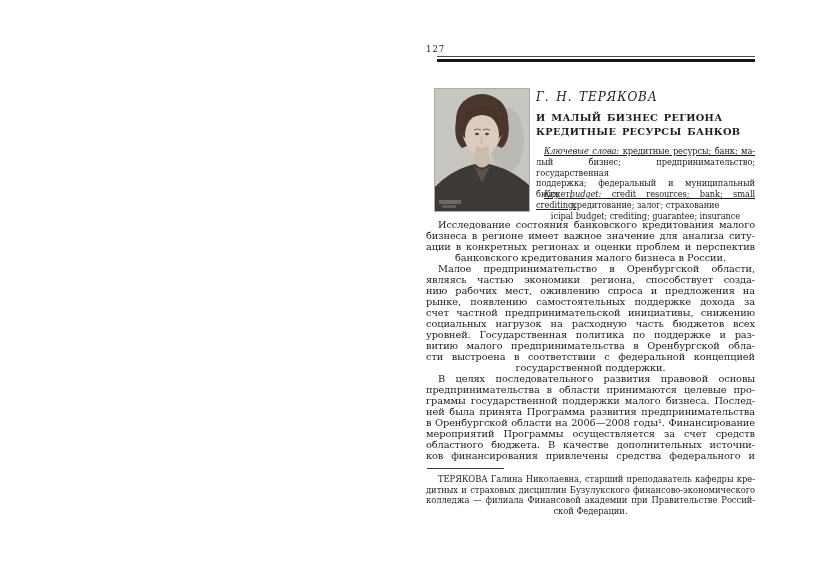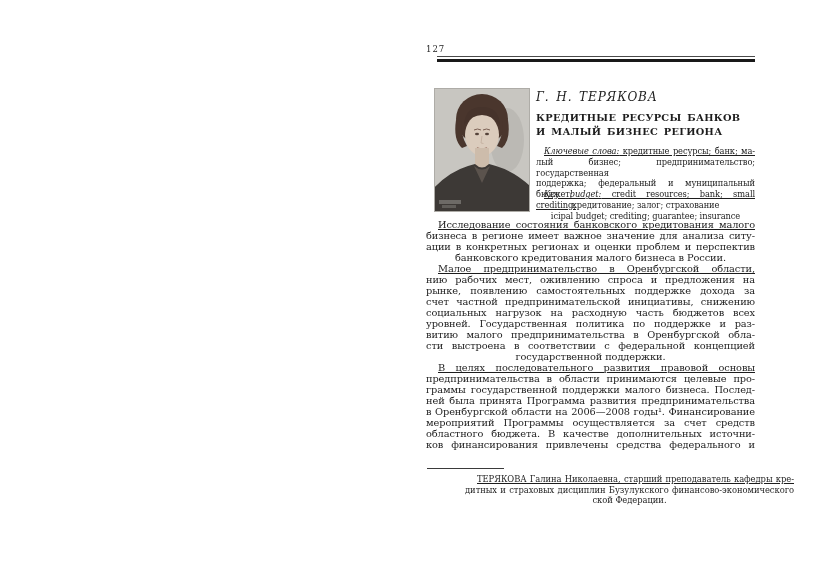--- a/index.html
+++ b/index.html
@@ -22,29 +22,29 @@
   .title  { position:absolute; top:21px; left:0; font-weight:bold; font-size:9.8px;
             letter-spacing:0.3px; word-spacing:2px; line-height:13.5px; white-space:nowrap; }
 
   .kws { position:absolute; left:0; width:219px; font-size:8.3px; line-height:10.8px; letter-spacing:-0.1px; }
   .kws-ru { top:56px; }
   .kws-en { top:99px; }
   .ital { font-style:italic; }
 
   .tline { text-align:center; }
   .tline.just { text-align:justify; text-align-last:justify; }
-  .tline.indent { text-indent:12px;text-decoration:underline; }
+  .tline.indent { text-indent:12px; }
   .kfirst { text-indent:8px;text-decoration:underline; }
 
   .body-text { position:absolute; left:0; top:175px; width:329px; font-size:9.8px;
                line-height:11px; letter-spacing:-0.1px; }
 
   .fn-rule { position:absolute; left:1px; top:424px; width:77px; height:1px; background:#3a3a3a; }
   .footnote { position:absolute; left:0; top:430px; width:329px; font-size:8.4px;
-              line-height:10.7px; letter-spacing:-0.05px;margin-left:39px; }
+              line-height:10.7px; letter-spacing:-0.05px; }
 </style>
 </head>
 <body>
 
 <div class="content">
 
   <div class="pageno">127</div>
   <div class="rule-thin"></div>
   <div class="rule-thick"></div>
 
@@ -66,22 +66,22 @@
     <path d="M-2,126 L-2,102 Q14,84 34,78 L41,76 Q48,83 55,76 L62,78 Q82,84 98,100 L98,126 Z" fill="#3d3936"></path>
     <path d="M40,78 L48,95 L56,78 Q48,85 40,78 Z" fill="#5b534d"></path>
     <rect x="5" y="112" width="22" height="4" fill="#96938e" opacity="0.55"></rect>
     <rect x="8" y="117" width="14" height="3" fill="#96938e" opacity="0.4"></rect>
     <rect x="0.5" y="0.5" width="95" height="123" fill="none" stroke="#aeaca7" stroke-width="1"></rect>
   </svg>
 
   <div class="right-col">
     <div class="author">Г. Н. ТЕРЯКОВА</div>
     <div class="title">
+      <div>И МАЛЫЙ БИЗНЕС РЕГИОНА</div>
       <div>КРЕДИТНЫЕ РЕСУРСЫ БАНКОВ</div>
-      <div>И МАЛЫЙ БИЗНЕС РЕГИОНА</div>
     </div>
 
     <div class="kws kws-ru">
       <div class="tline just kfirst"><span class="ital">Ключевые слова:</span><span> кредитные ресурсы; банк; ма-</span></div>
       <div class="tline just">лый бизнес; предпринимательство; государственная</div>
       <div class="tline just">поддержка; федеральный и муниципальный бюджет;</div>
       <div class="tline">кредитование; залог; страхование</div>
     </div>
 
     <div class="kws kws-en">
@@ -92,20 +92,21 @@
 
   <div class="body-text">
     <div>
         <div class="tline just indent">Исследование состояния банковского кредитования малого</div>
         <div class="tline just">бизнеса в регионе имеет важное значение для анализа ситу-</div>
         <div class="tline just">ации в конкретных регионах и оценки проблем и перспектив</div>
         <div class="tline">банковского кредитования малого бизнеса в России.</div>
       </div>
     <div>
         <div class="tline just indent">Малое предпринимательство в Оренбургской области,</div>
+        <div class="tline just">являясь частью экономики региона, способствует созда-</div>
         <div class="tline just">нию рабочих мест, оживлению спроса и предложения на</div>
         <div class="tline just">рынке, появлению самостоятельных поддержке дохода за</div>
         <div class="tline just">счет частной предпринимательской инициативы, снижению</div>
         <div class="tline just">социальных нагрузок на расходную часть бюджетов всех</div>
         <div class="tline just">уровней. Государственная политика по поддержке и раз-</div>
         <div class="tline just">витию малого предпринимательства в Оренбургской обла-</div>
         <div class="tline just">сти выстроена в соответствии с федеральной концепцией</div>
         <div class="tline">государственной поддержки.</div>
       </div>
     <div>
@@ -117,16 +118,17 @@
         <div class="tline just">мероприятий Программы осуществляется за счет средств</div>
         <div class="tline just">областного бюджета. В качестве дополнительных источни-</div>
         <div class="tline just">ков финансирования привлечены средства федерального и</div>
       </div>
   </div>
 
   <div class="fn-rule"></div>
   <div class="footnote">
       <div class="tline just indent">ТЕРЯКОВА Галина Николаевна, старший преподаватель кафедры кре-</div>
       <div class="tline just">дитных и страховых дисциплин Бузулукского финансово-экономического</div>
+      <div class="tline just">колледжа — филиала Финансовой академии при Правительстве Россий-</div>
       <div class="tline">ской Федерации.</div>
     </div>
 
 </div>
 
 </body></html>

